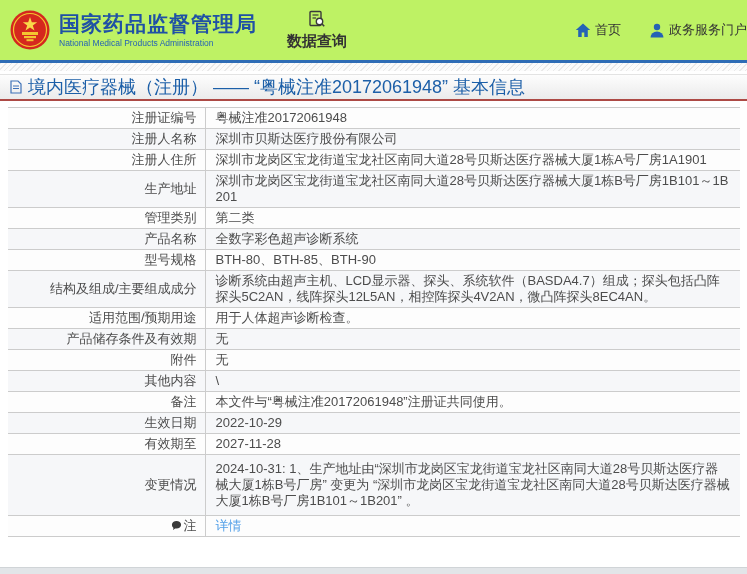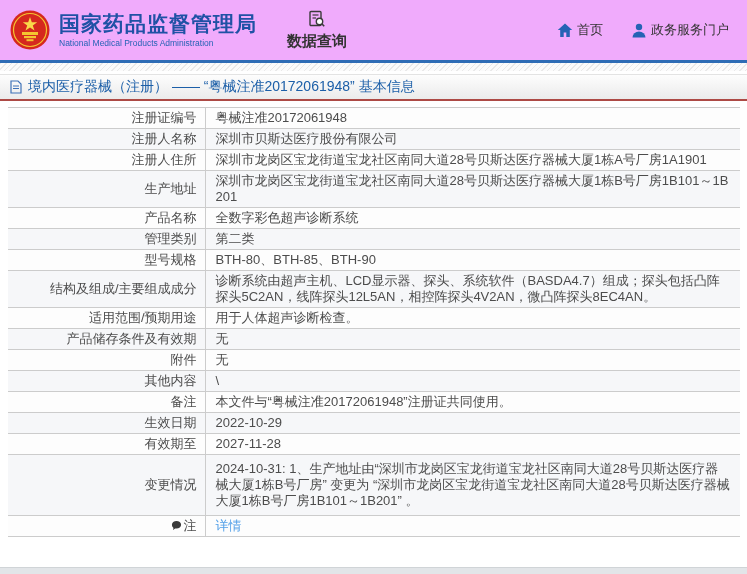--- a/index.html
+++ b/index.html
@@ -9,22 +9,22 @@
     background: #ffffff;
     position: relative;
     overflow: hidden;
   }
 
   
   .header {
     height: 60px;
     display: flex;
     align-items: center;
-    padding: 0 18px 0 10px;
-    background: #f0abfc;
+    padding: 0 0 0 10px;
+    background: #bef264;
   }
   .logo-block { display: flex; align-items: center; }
   .emblem { width: 40px; height: 40px; flex: 0 0 auto; }
   .agency-names { margin-left: 9px; display: flex; flex-direction: column; }
   .agency-cn {
     font-size: 21px; font-weight: bold; color: #1f51a5;
     letter-spacing: 1px; line-height: 24px; white-space: nowrap;
   }
   .agency-en { font-size: 8.5px; color: #2563b5; margin-top: 2px; white-space: nowrap; }
   .data-query {
@@ -46,21 +46,21 @@
 
   
   .title-bar {
     margin-top: 3px;
     height: 27px;
     display: flex; align-items: center; gap: 6px;
     padding-left: 10px;
     background: linear-gradient(#fdfdfd, #ebebeb);
     border-top: 1px solid #e3e3e3;
     border-bottom: 2px solid #ad4a45;
-    font-size: 14px; color: #1c5fa8;
+    font-size: 18px; color: #1c5fa8;
   }
 
   
   .info-table {
     width: 732px;
     margin: 6px 7px 0 8px;
     border-collapse: collapse;
     font-size: 13px;
     color: #4c4c4c;
     table-layout: fixed;
@@ -168,26 +168,26 @@
       </tr>
       <tr>
         <th><span>注册人住所</span></th>
         <td><span>深圳市龙岗区宝龙街道宝龙社区南同大道28号贝斯达医疗器械大厦1栋A号厂房1A1901</span></td>
       </tr>
       <tr>
         <th><span>生产地址</span></th>
         <td><span>深圳市龙岗区宝龙街道宝龙社区南同大道28号贝斯达医疗器械大厦1栋B号厂房1B101～1B201</span></td>
       </tr>
       <tr>
+        <th><span>管理类别</span></th>
+        <td><span>第二类</span></td>
+      </tr>
+      <tr>
         <th><span>产品名称</span></th>
         <td><span>全数字彩色超声诊断系统</span></td>
-      </tr>
-      <tr>
-        <th><span>管理类别</span></th>
-        <td><span>第二类</span></td>
       </tr>
       <tr>
         <th><span>型号规格</span></th>
         <td><span>BTH-80、BTH-85、BTH-90</span></td>
       </tr>
       <tr>
         <th><span>结构及组成/主要组成成分</span></th>
         <td><span>诊断系统由超声主机、LCD显示器、探头、系统软件（BASDA4.7）组成；探头包括凸阵探头5C2AN，线阵探头12L5AN，相控阵探头4V2AN，微凸阵探头8EC4AN。</span></td>
       </tr>
       <tr>

